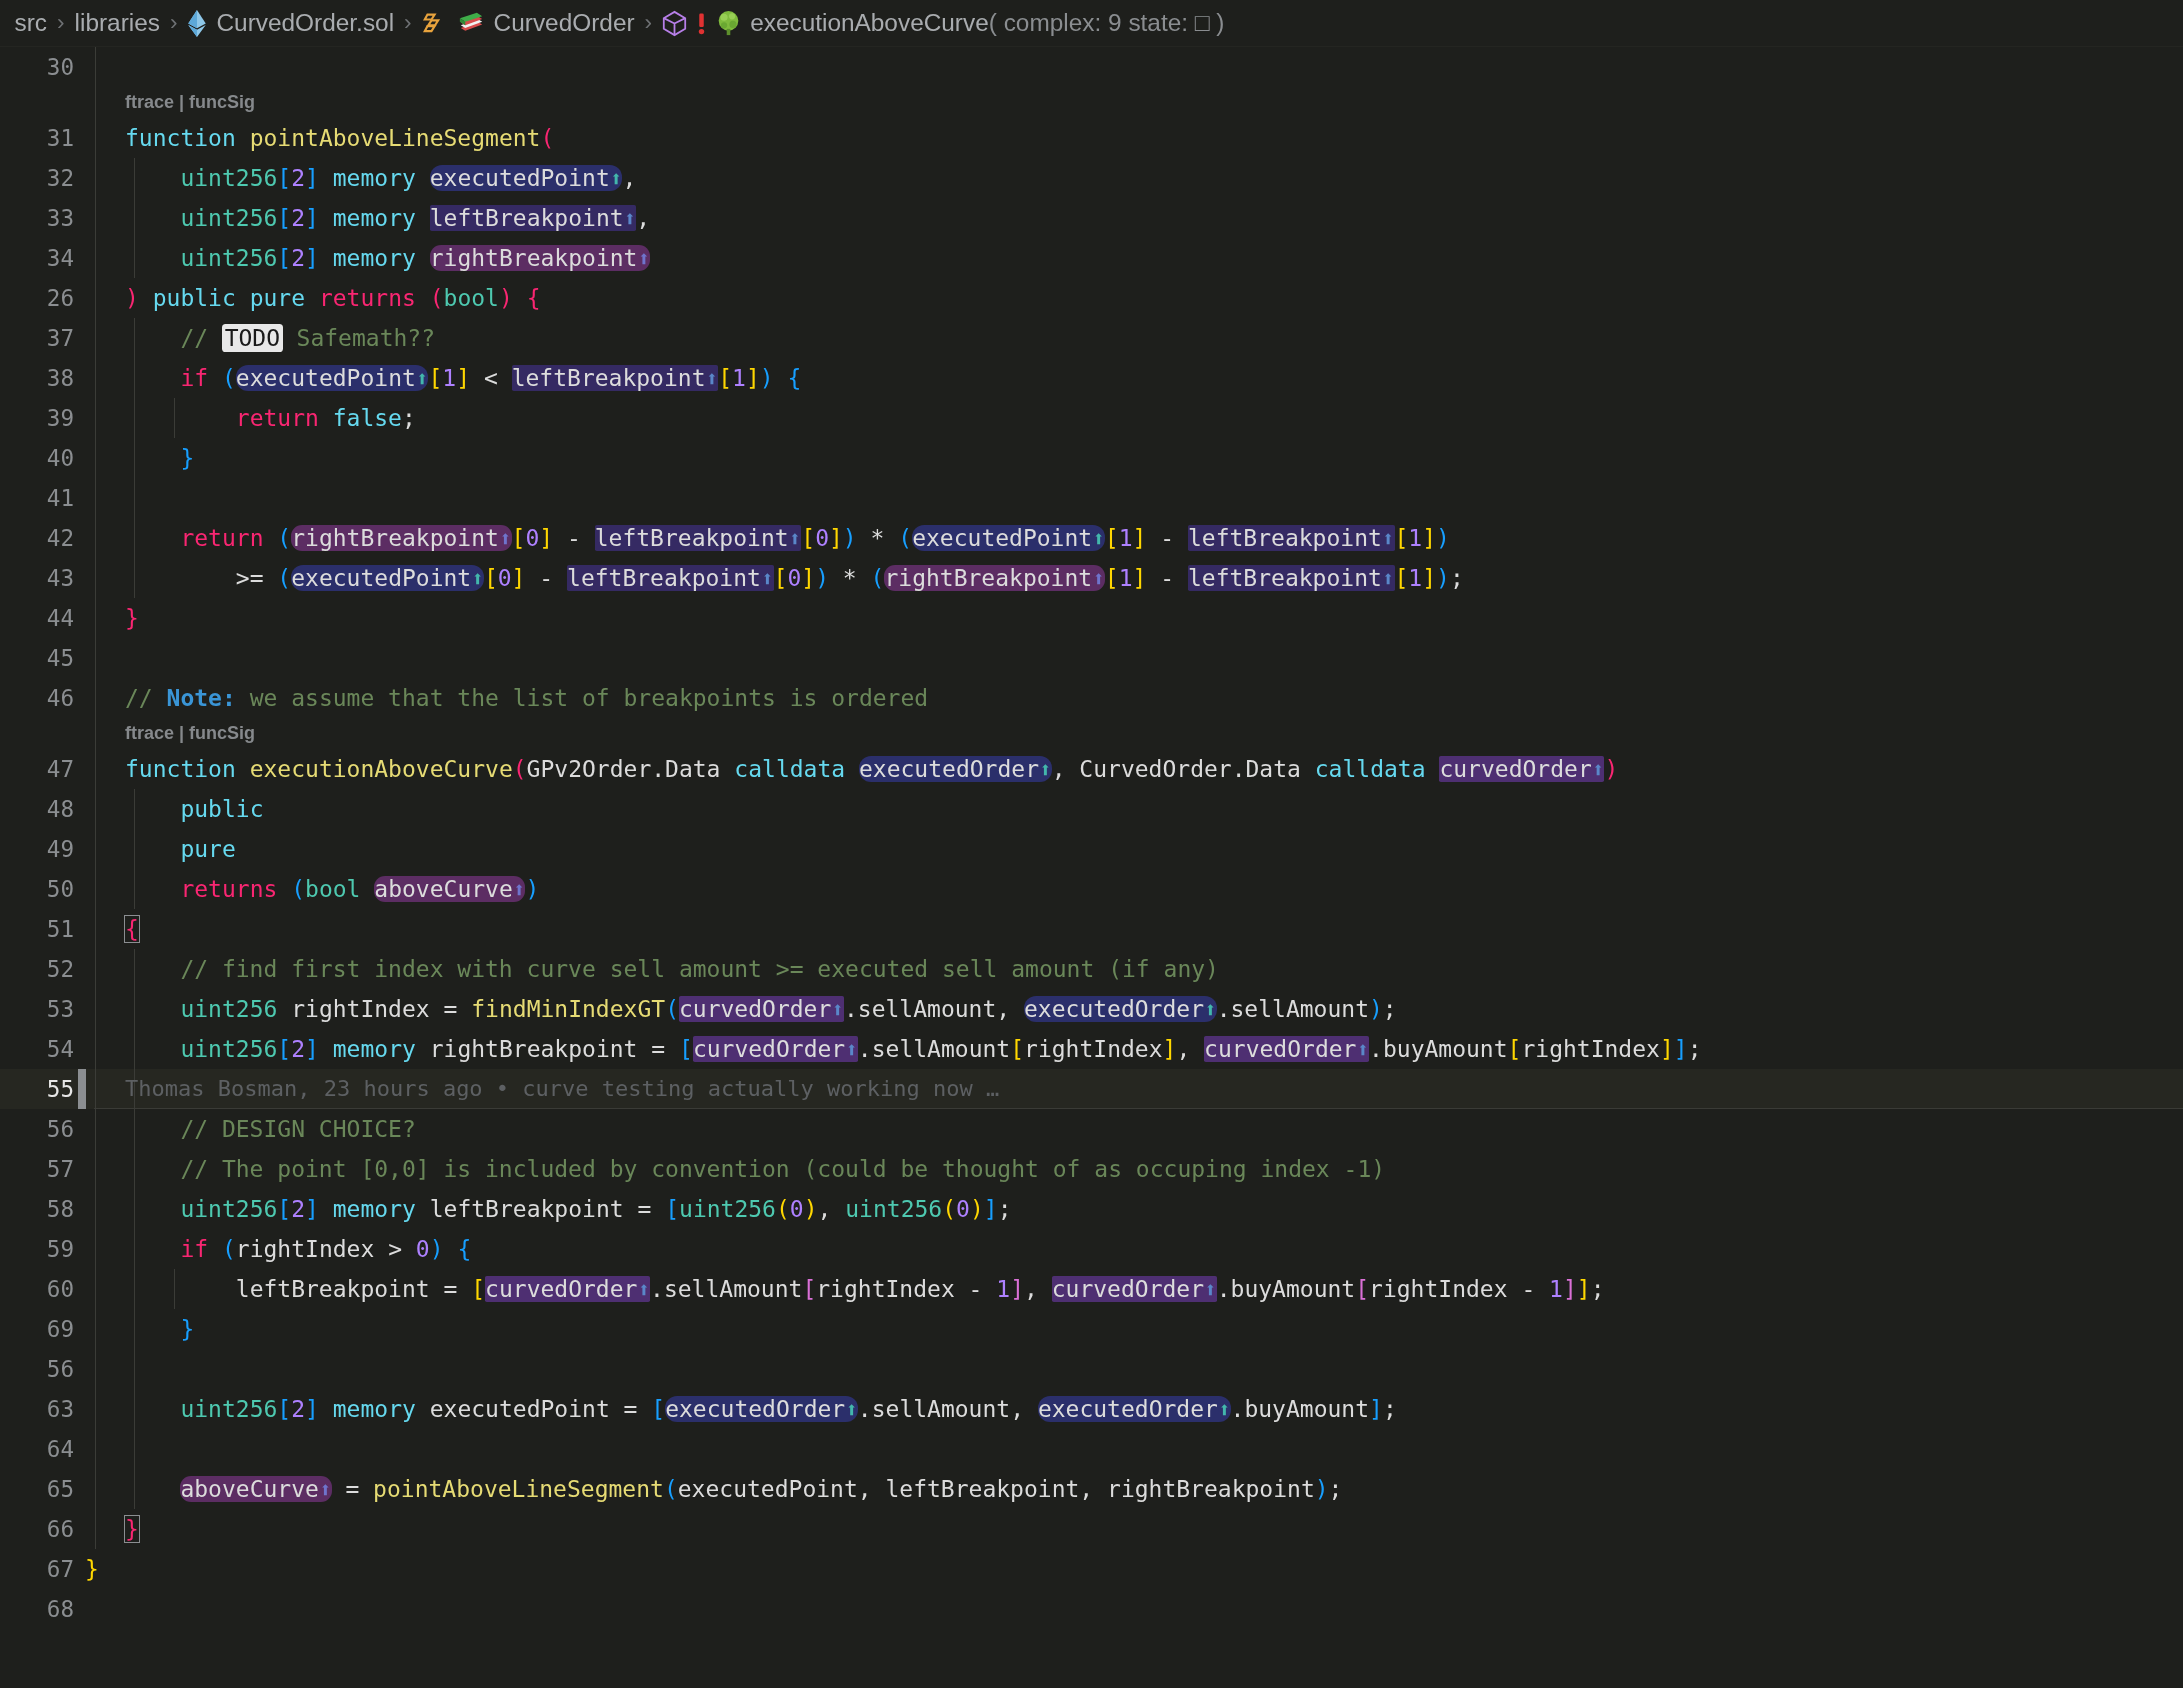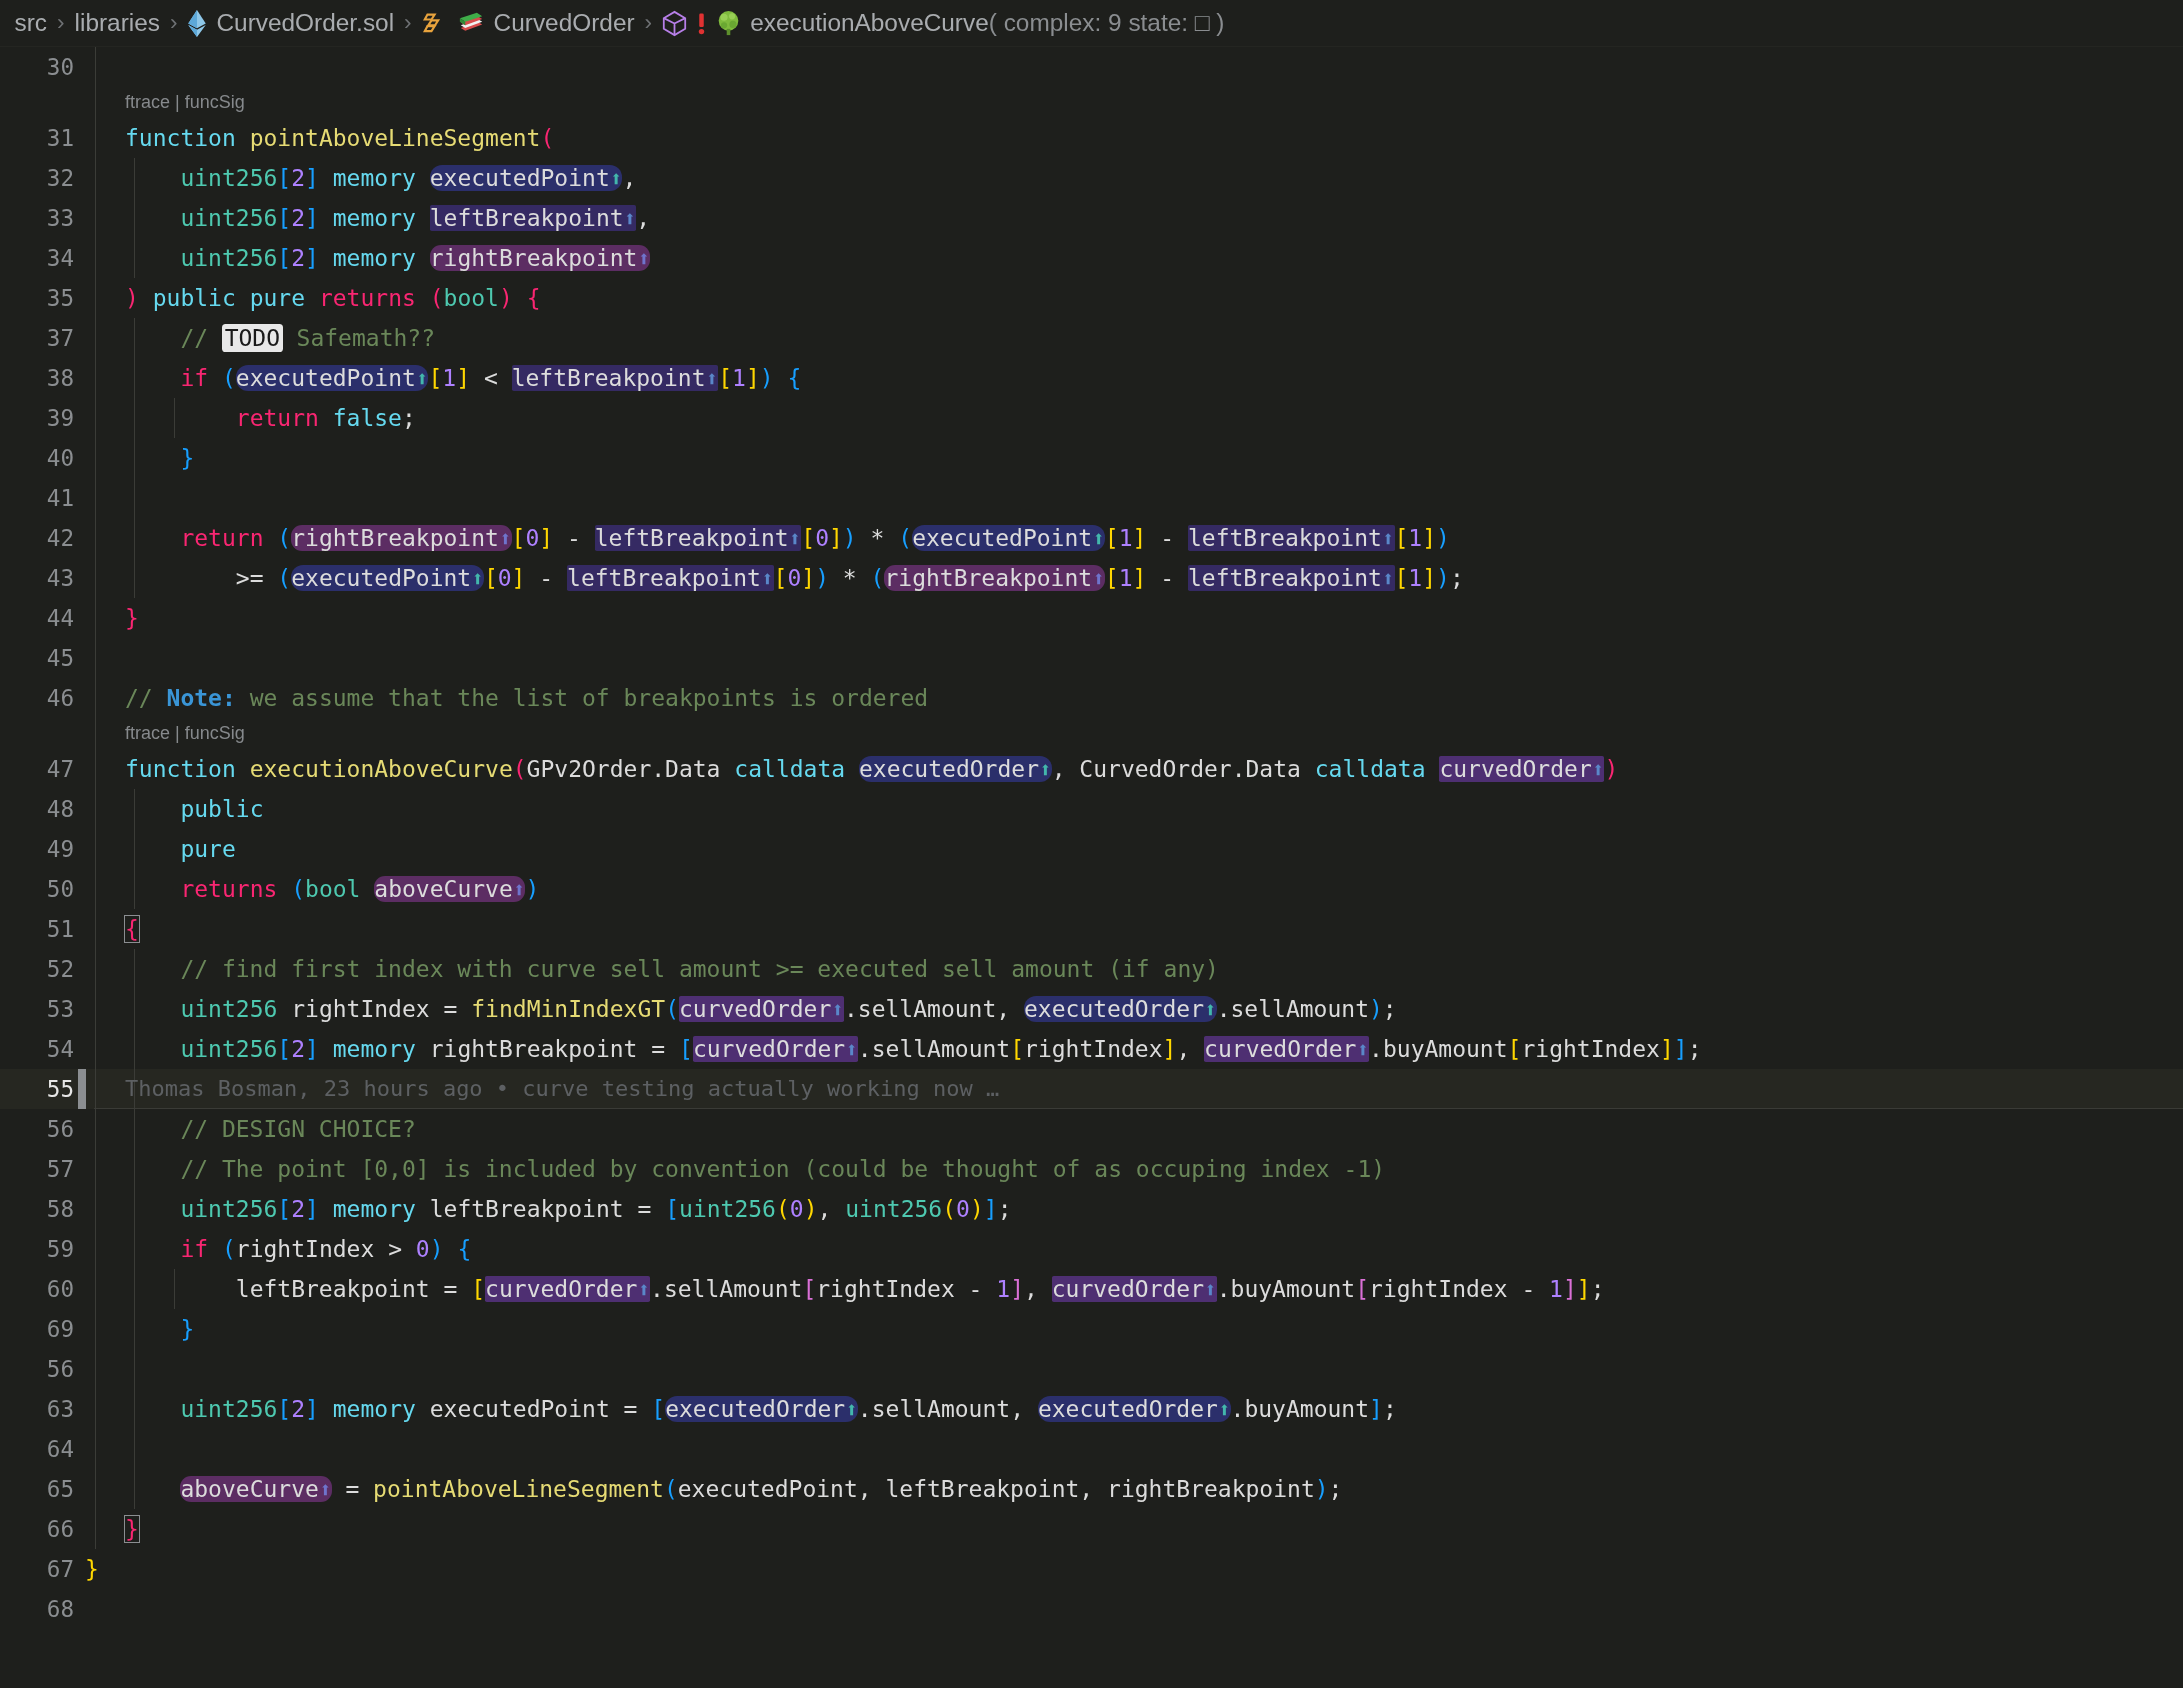--- a/index.html
+++ b/index.html
@@ -94,20 +94,21 @@
     width: 0.9px;
     height: 40px;
     background: #3b3c37;
   }
 
   
   .lensrow {
     display: flex;
     height: 31px;
     align-items: center;
+    font-weight: bold;
   }
   .lenstext {
     font-family: "Liberation Sans", sans-serif;
     font-size: 18px;
     color: #86898c;
     padding-left: 0px;
   }
 
   
   .blame {
@@ -296,21 +297,21 @@
 
   <div class="row">
     <div class="gutter">34</div>
     <div class="codearea">
       <div class="guide" style="left:0.9px"></div><div class="guide" style="left:40px"></div>
       <div class="code" style="left:31px">    <span class="type2">uint256</span><span class="brk-b">[</span><span class="num">2</span><span class="brk-b">]</span> <span class="kw">memory</span> <span class="hl-purple2 plain">rightBreakpoint<span class="arr arr-indigo">⬆</span></span></div>
     </div>
   </div>
 
   <div class="row">
-    <div class="gutter">35</div>
+    <div class="gutter">26</div>
     <div class="codearea">
       <div class="guide" style="left:0.9px"></div>
       <div class="code" style="left:31px"><span class="punc">)</span> <span class="kw">public</span> <span class="kw">pure</span> <span class="punc">returns</span> <span class="punc">(</span><span class="type2">bool</span><span class="punc">)</span> <span class="punc">{</span></div>
     </div>
   </div>
 
 
   <div class="row">
     <div class="gutter">37</div>
     <div class="codearea">

